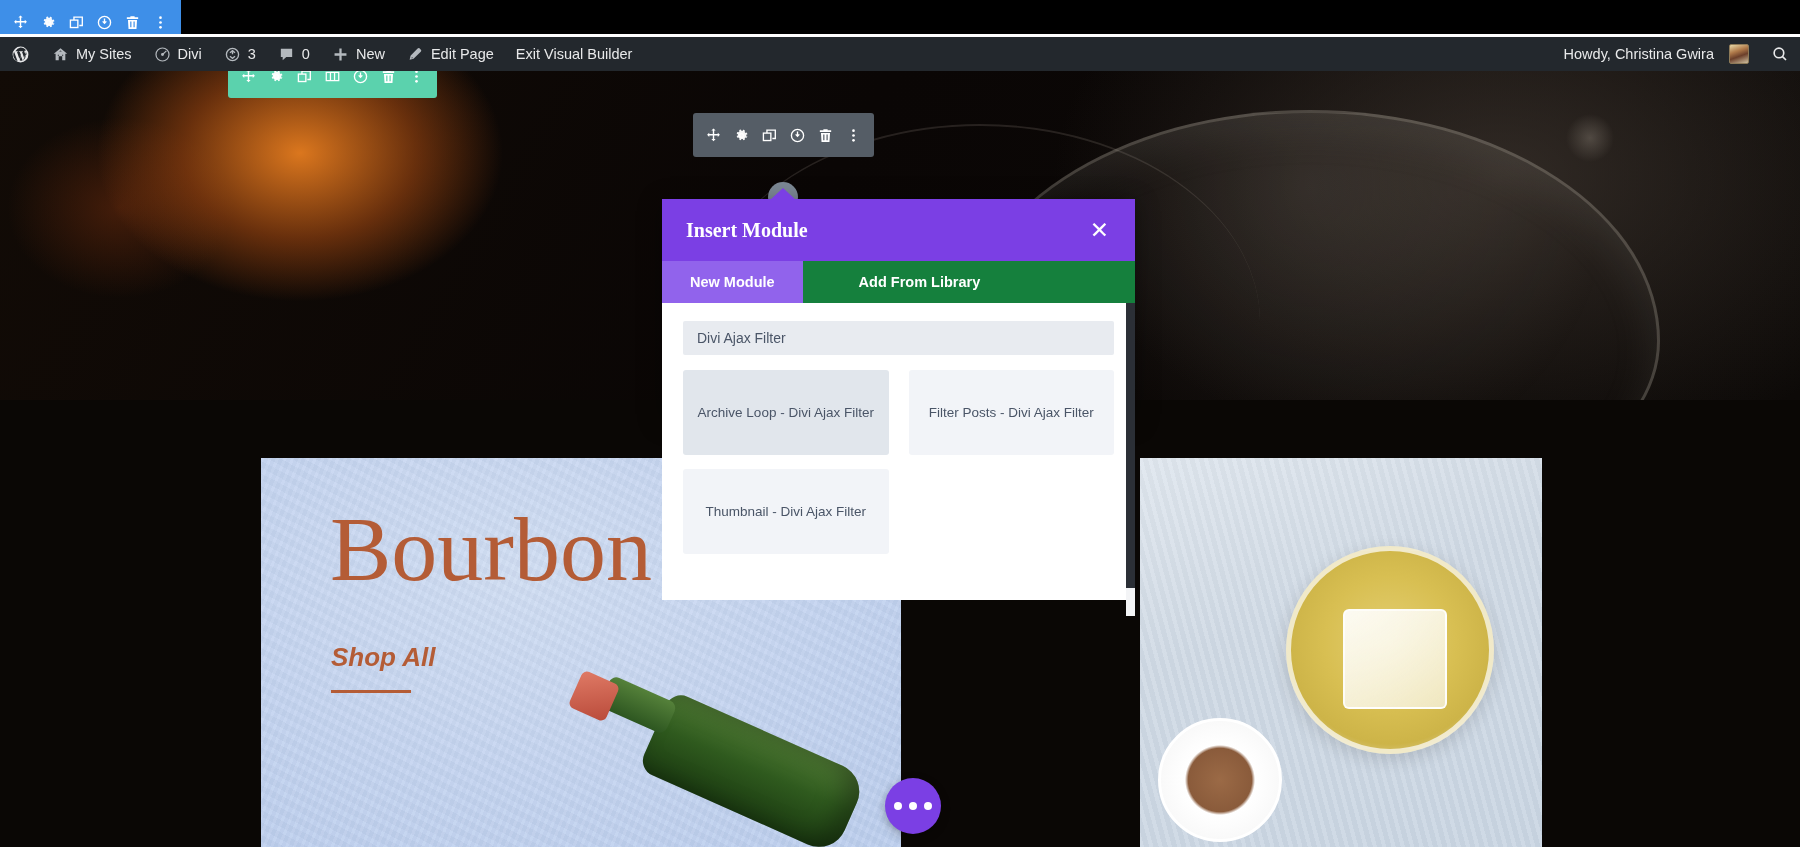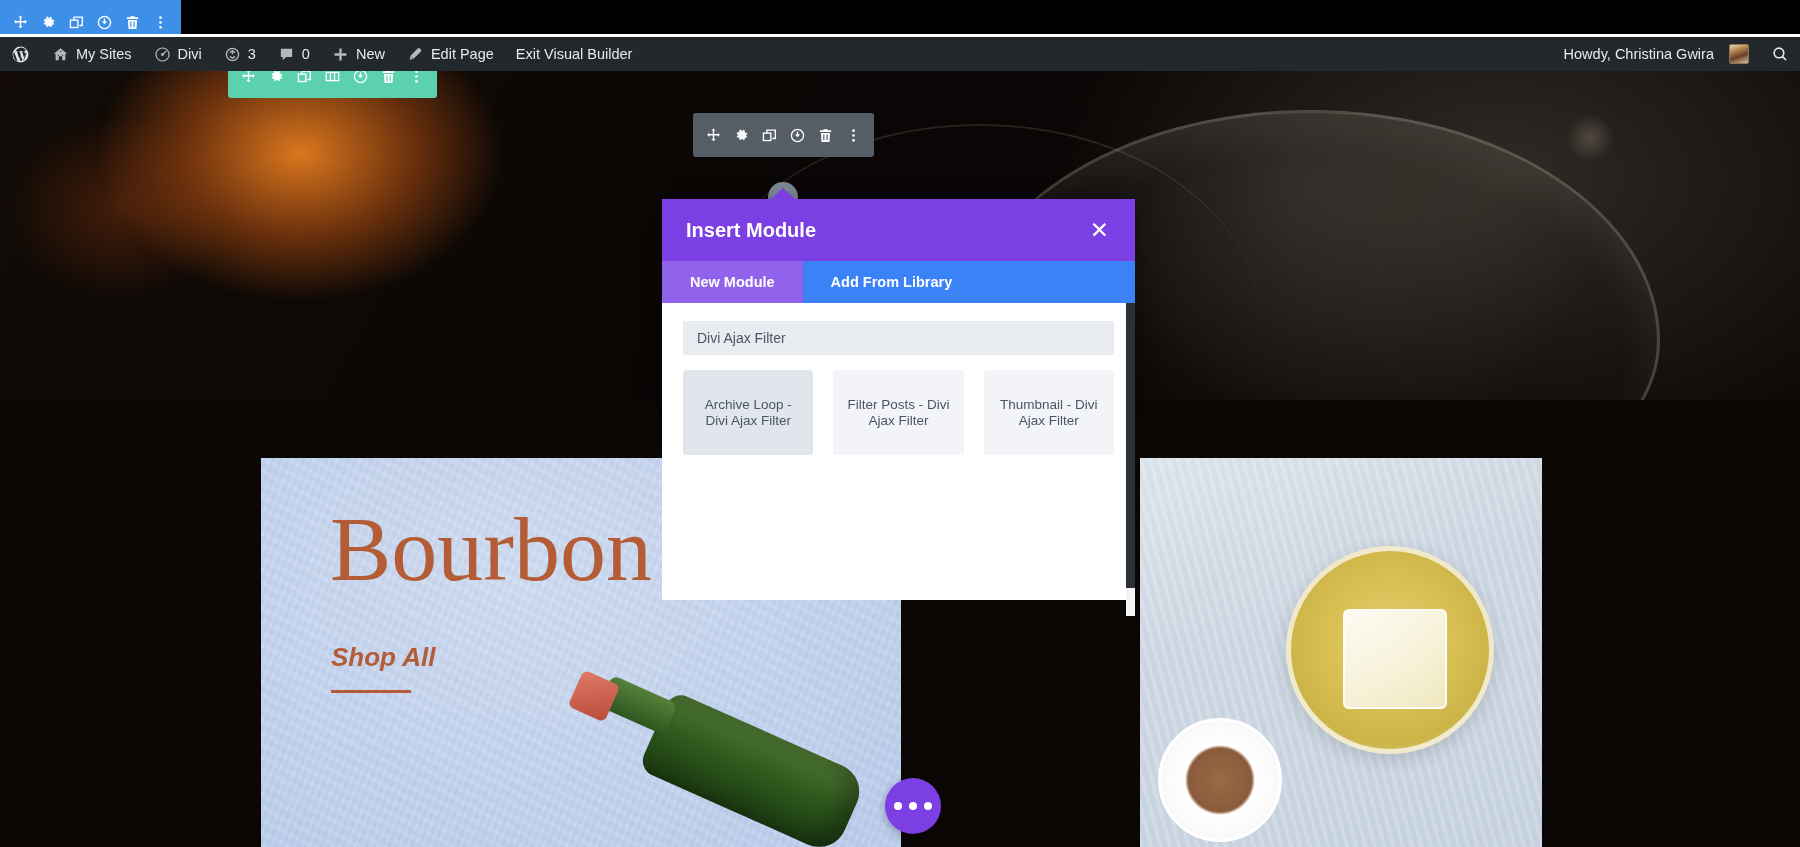--- a/index.html
+++ b/index.html
@@ -231,29 +231,30 @@
     position: absolute; top: -11px; left: 108px;
     width: 0; height: 0;
     border-left: 13px solid transparent;
     border-right: 13px solid transparent;
     border-bottom: 12px solid #7b3fe4;
   }
   #modal-head {
     height: 62px; background: #7b3fe4;
     display: flex; align-items: center; justify-content: space-between;
     padding: 0 24px;
+    font-family: Liberation Serif, serif;
   }
   #modal-title {
     color: #fff; font-size: 20px; font-weight: bold;
   }
   #modal-close {
     color: #fff; font-size: 23px; line-height: 1; cursor: pointer;
     padding: 4px 2px; font-weight: 300;
   }
-  #modal-tabs { height: 42px; display: flex; background: #3b82f6; }
+  #modal-tabs { height: 42px; display: flex; background: #15803d; gap: 28px; }
   .modal-tab {
     display: flex; align-items: center; justify-content: center;
     padding: 0 28px; height: 42px;
     color: #fff; font-size: 14.5px; font-weight: bold;
     cursor: pointer;
   }
   .modal-tab.active { background: #9163ec; }
   #modal-body {
     height: 297px; background: #fff;
     padding: 18px 21px 0 21px;
@@ -263,21 +264,21 @@
     width: 100%; height: 34px;
     background: #e8ebf0; border: 0; outline: none;
     padding: 0 14px;
     font-family: "Liberation Sans", sans-serif;
     font-size: 14px; color: #4a5567;
     border-radius: 2px;
   }
   #module-grid {
     margin-top: 15px;
     display: grid;
-    grid-template-columns: 1fr 1fr 1fr;
+    grid-template-columns: 1fr 1fr;
     gap: 14px 20px;
   }
   .module-card {
     height: 85px; border-radius: 3px;
     background: #f2f4f8;
     display: flex; align-items: center; justify-content: center;
     text-align: center;
     color: #4a5567; font-size: 13.5px; line-height: 1.18;
     padding: 0 12px;
     cursor: pointer;

